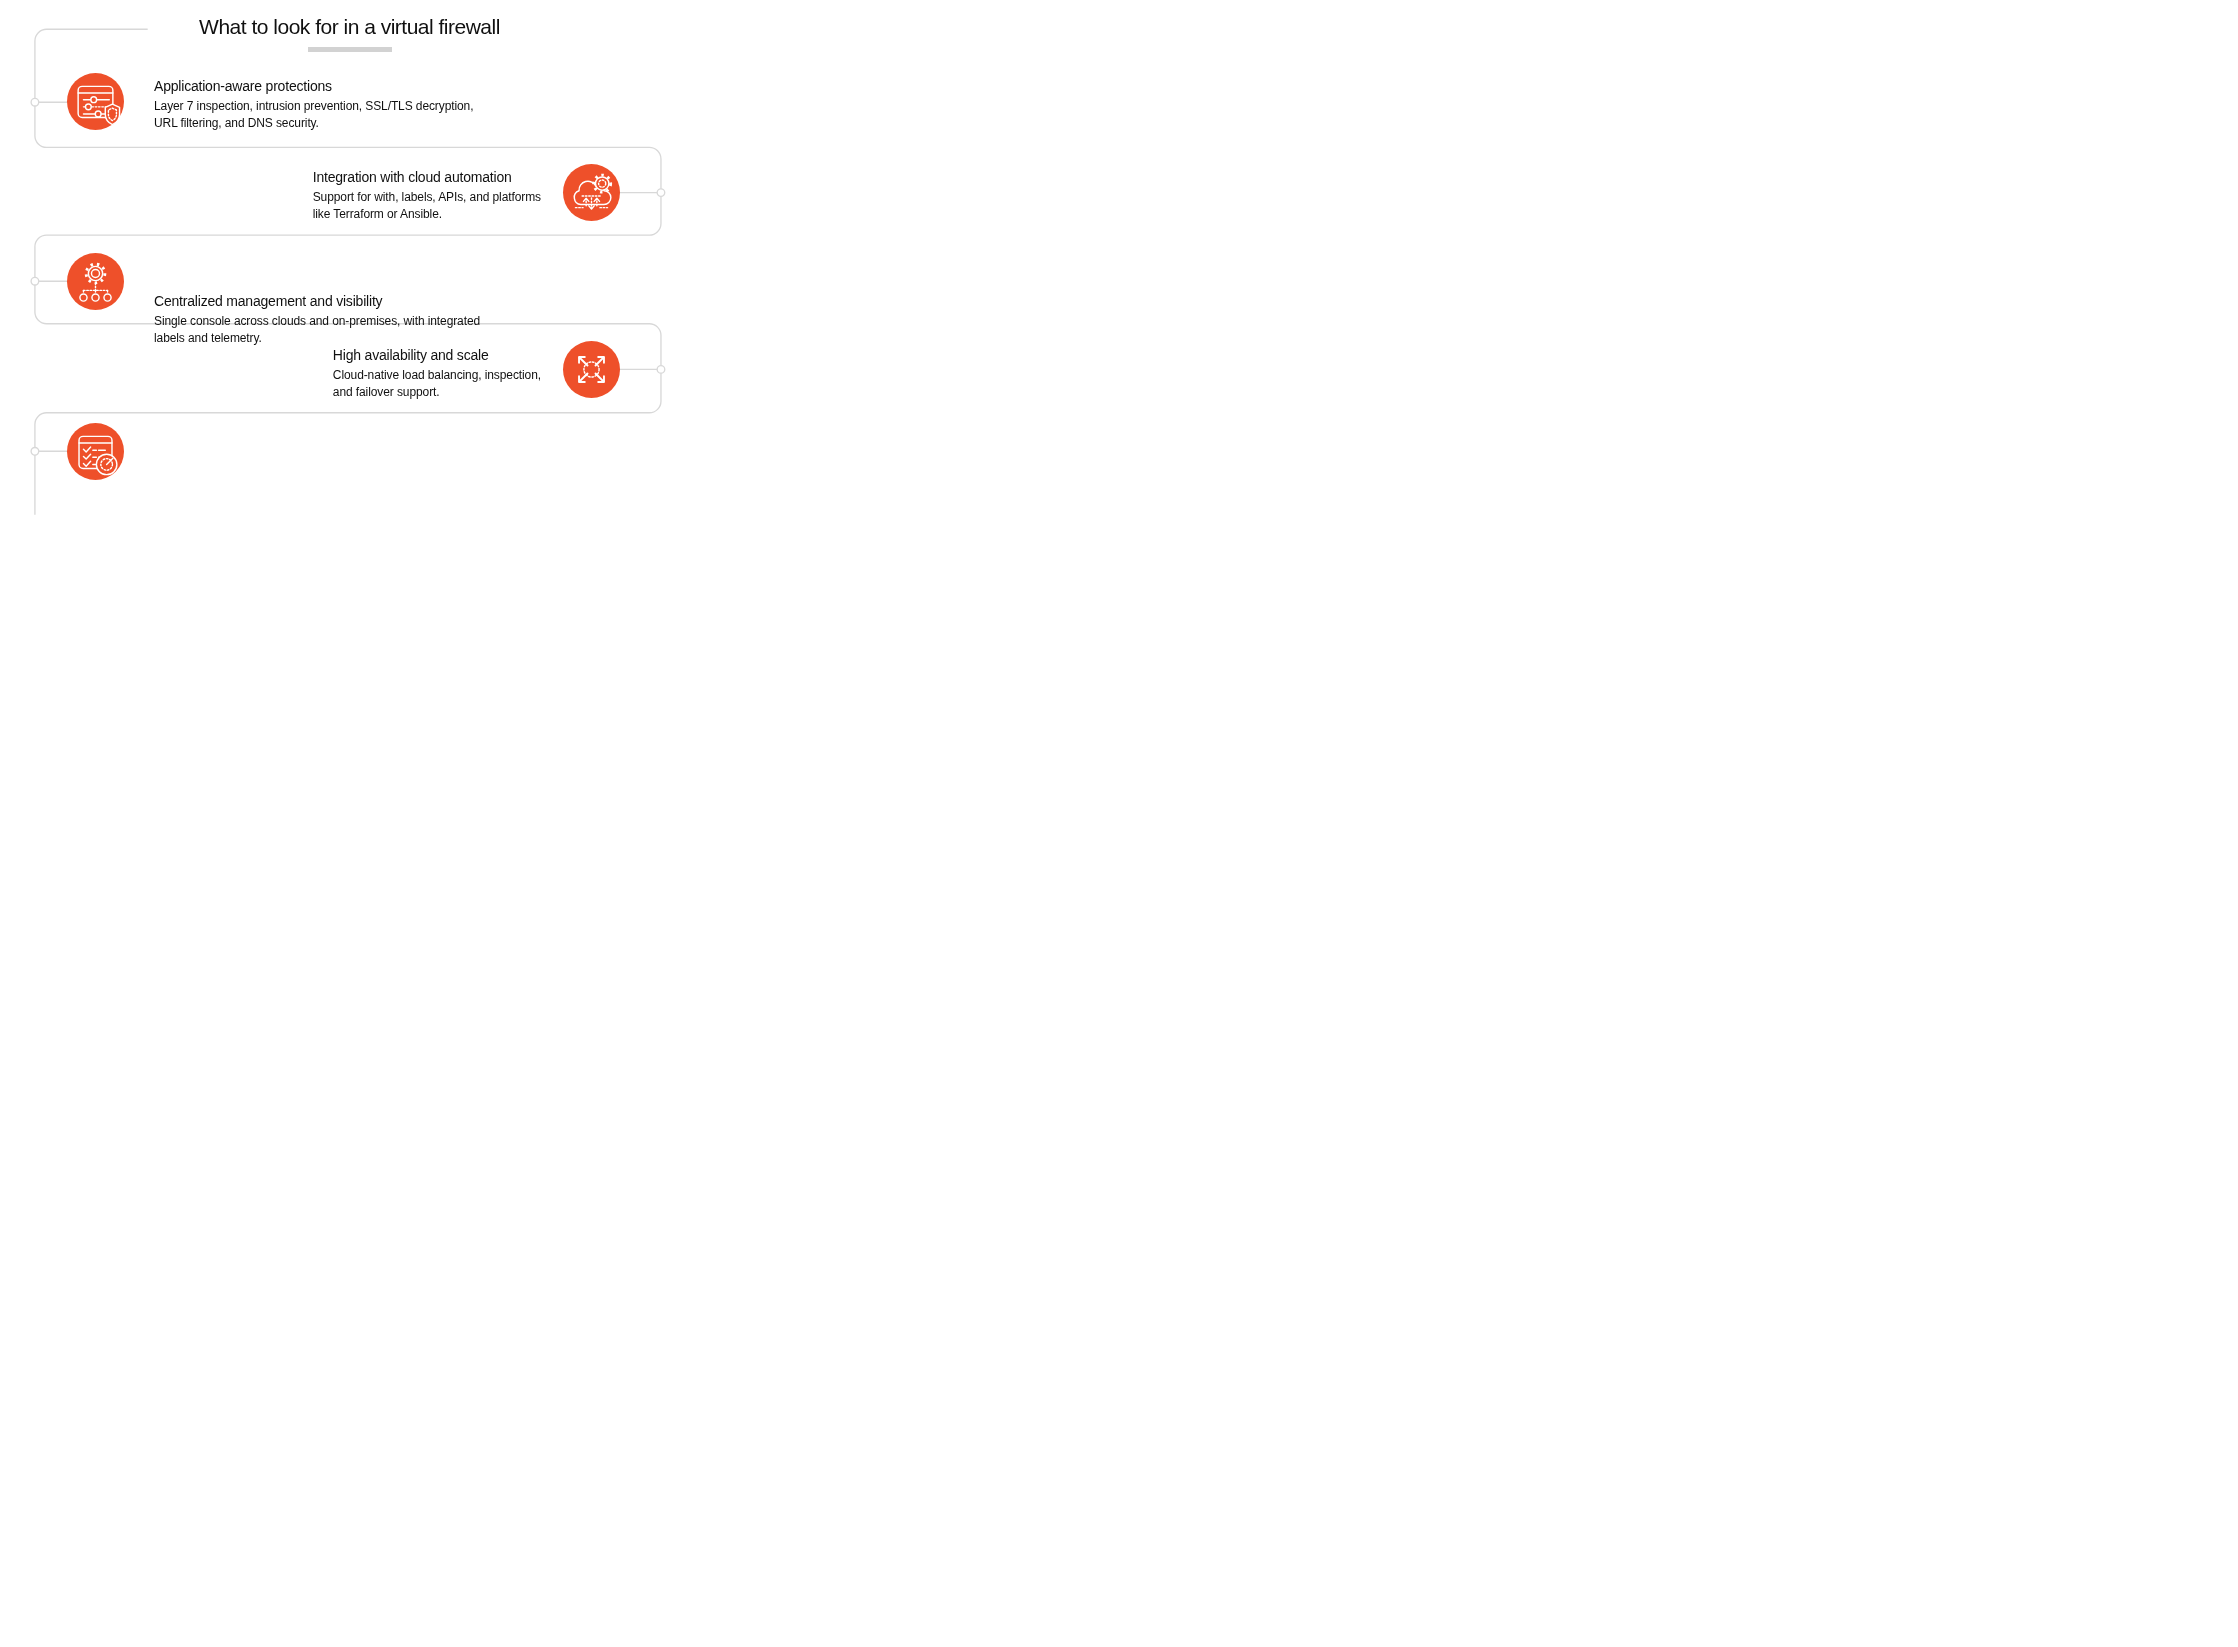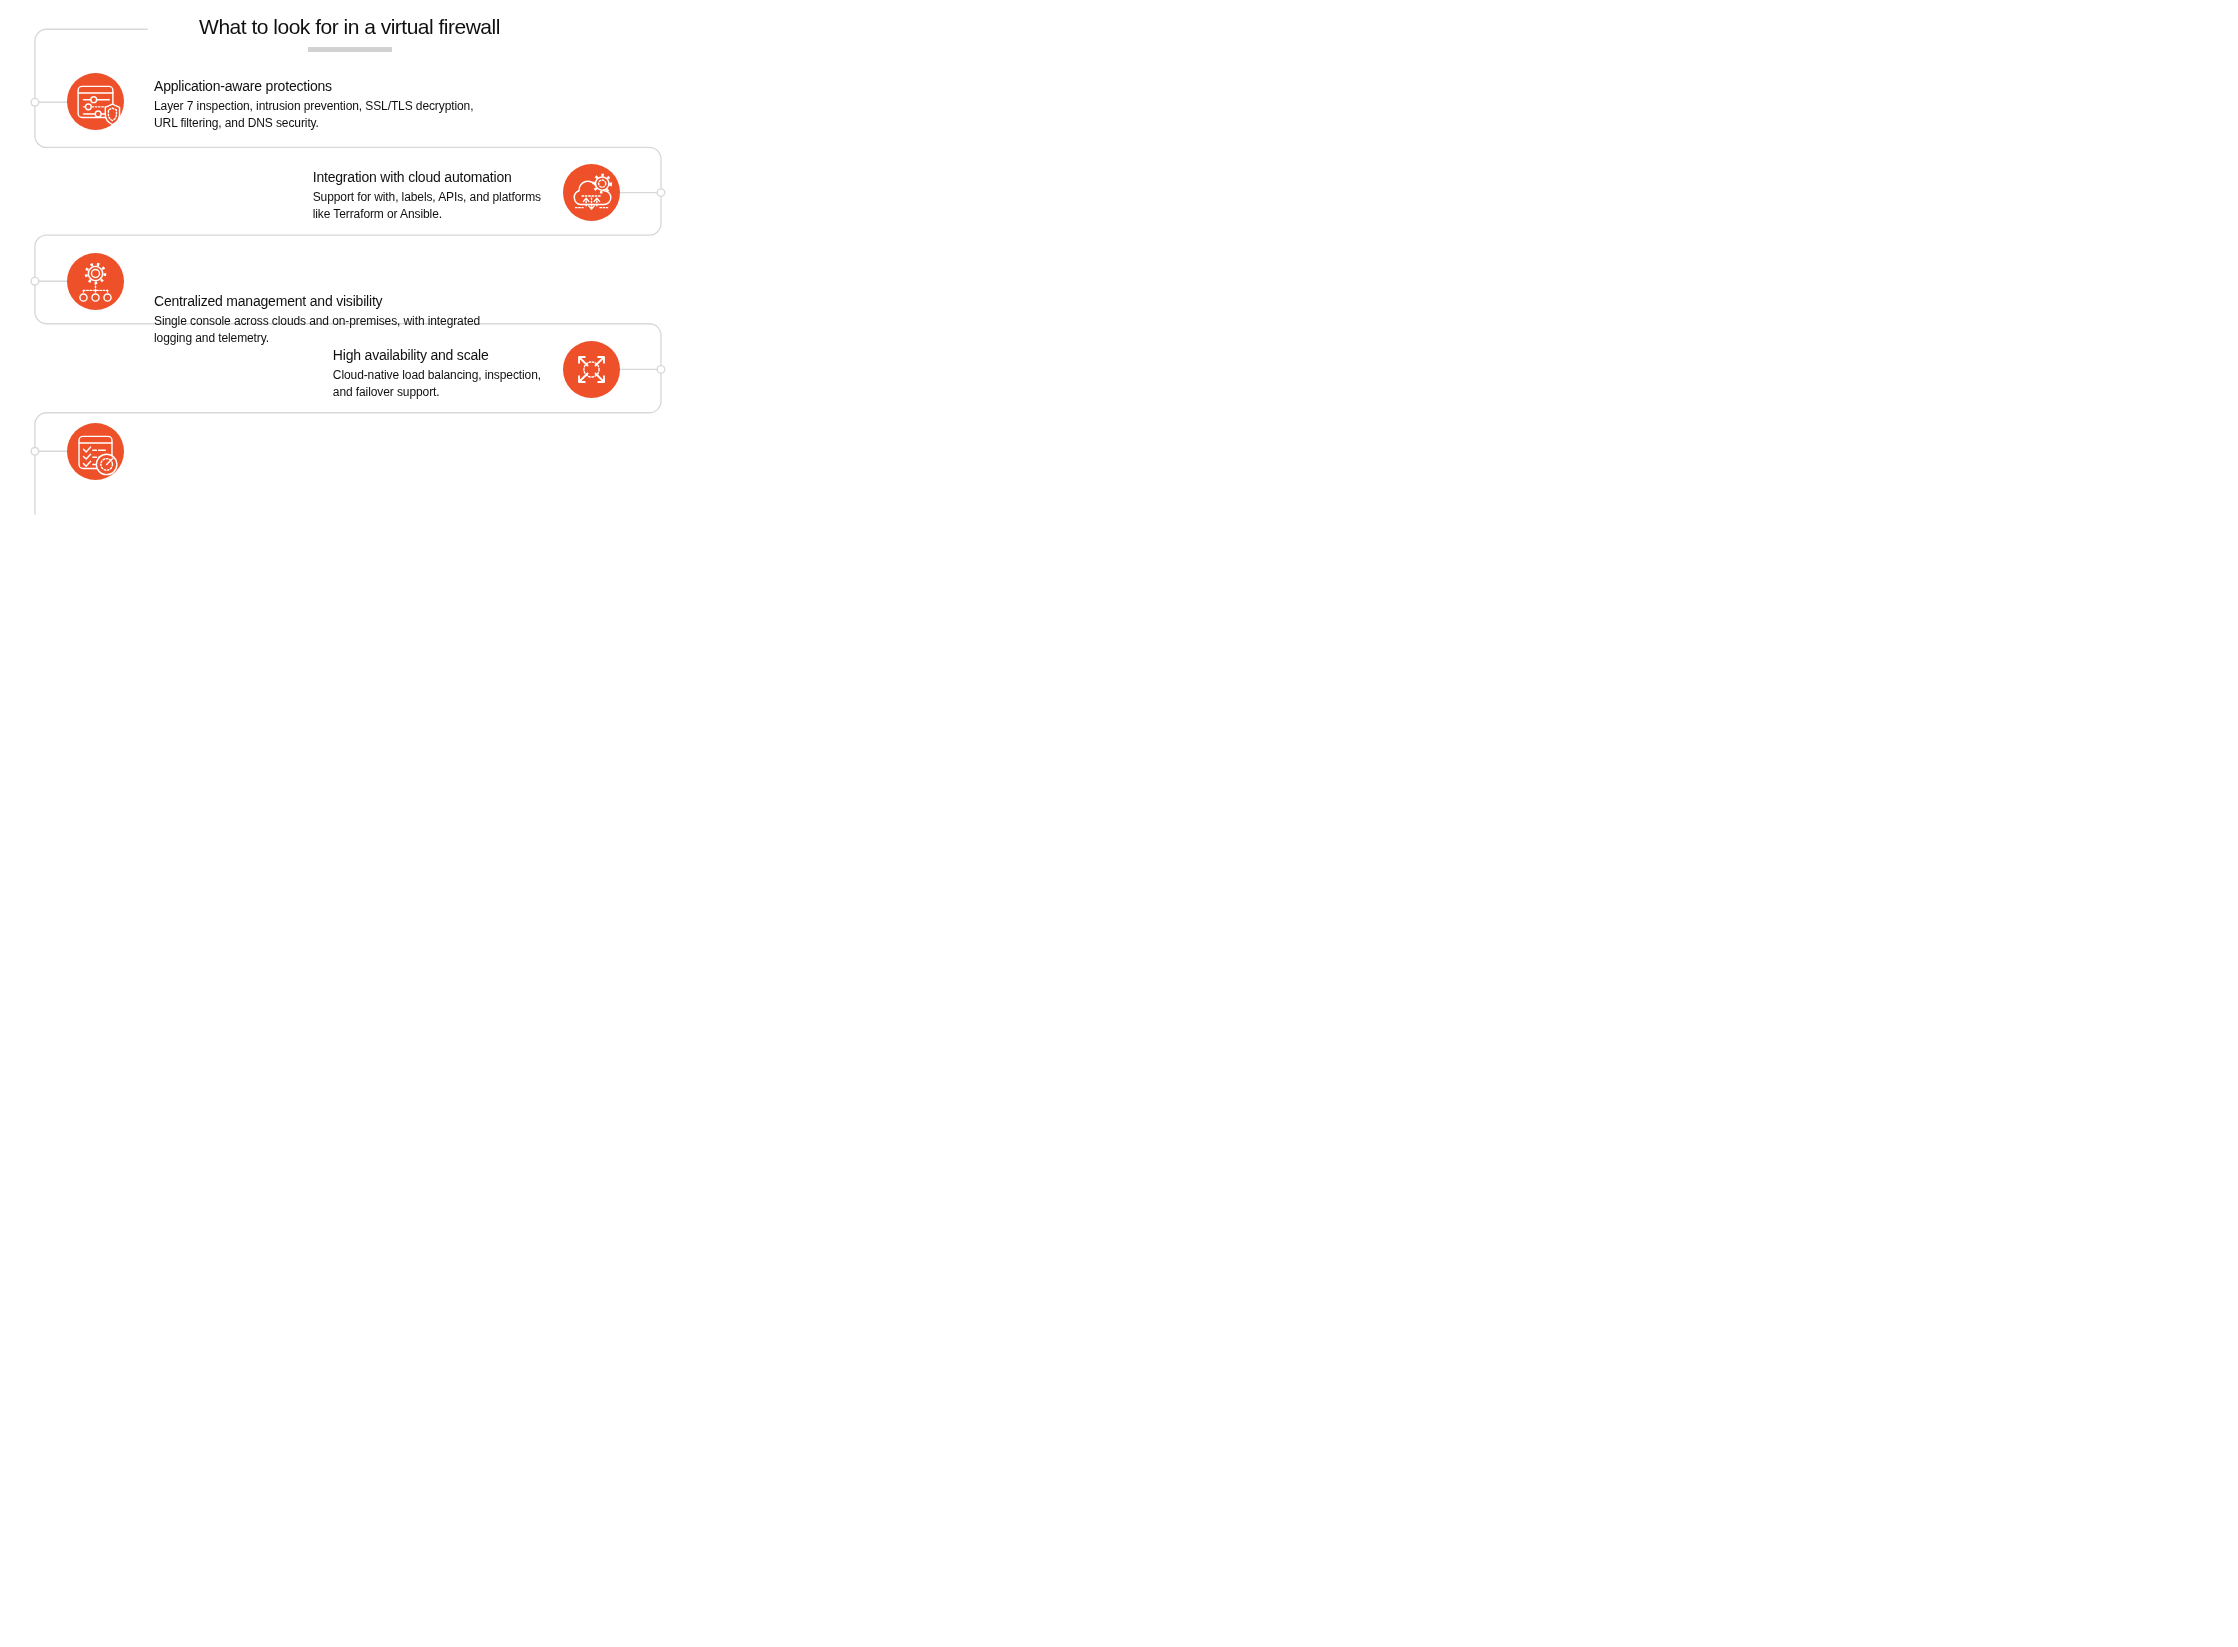--- a/index.html
+++ b/index.html
@@ -118,21 +118,21 @@
       <line class="wline dash" x1="64" y1="84" x2="64" y2="91"></line>
       <line class="wline dash" x1="91" y1="84" x2="91" y2="91"></line>
       <circle class="wline" cx="37" cy="100" r="8"></circle>
       <circle class="wline" cx="64" cy="100" r="8"></circle>
       <circle class="wline" cx="91" cy="100" r="8"></circle>
     </svg>
   </div>
   <div class="item-text" style="left:154px;top:257px;margin-top:36px;">
     <h2>Centralized management and visibility</h2>
     <p>Single console across clouds and on-premises, with integrated
-logging and telemetry.</p>
+labels and telemetry.</p>
   </div>
 
   <div class="icon-badge" style="left:563px;top:341px;">
     <svg viewBox="0 0 128 128">
       <circle class="wline dash" cx="64" cy="64" r="17"></circle>
       <line class="wline thick" x1="55" y1="55" x2="37" y2="37"></line>
       <path class="wline thick" d="M36 49 L36 36 L49 36"></path>
       <line class="wline thick" x1="73" y1="55" x2="91" y2="37"></line>
       <path class="wline thick" d="M79 36 L92 36 L92 49"></path>
       <line class="wline thick" x1="55" y1="73" x2="37" y2="91"></line>

